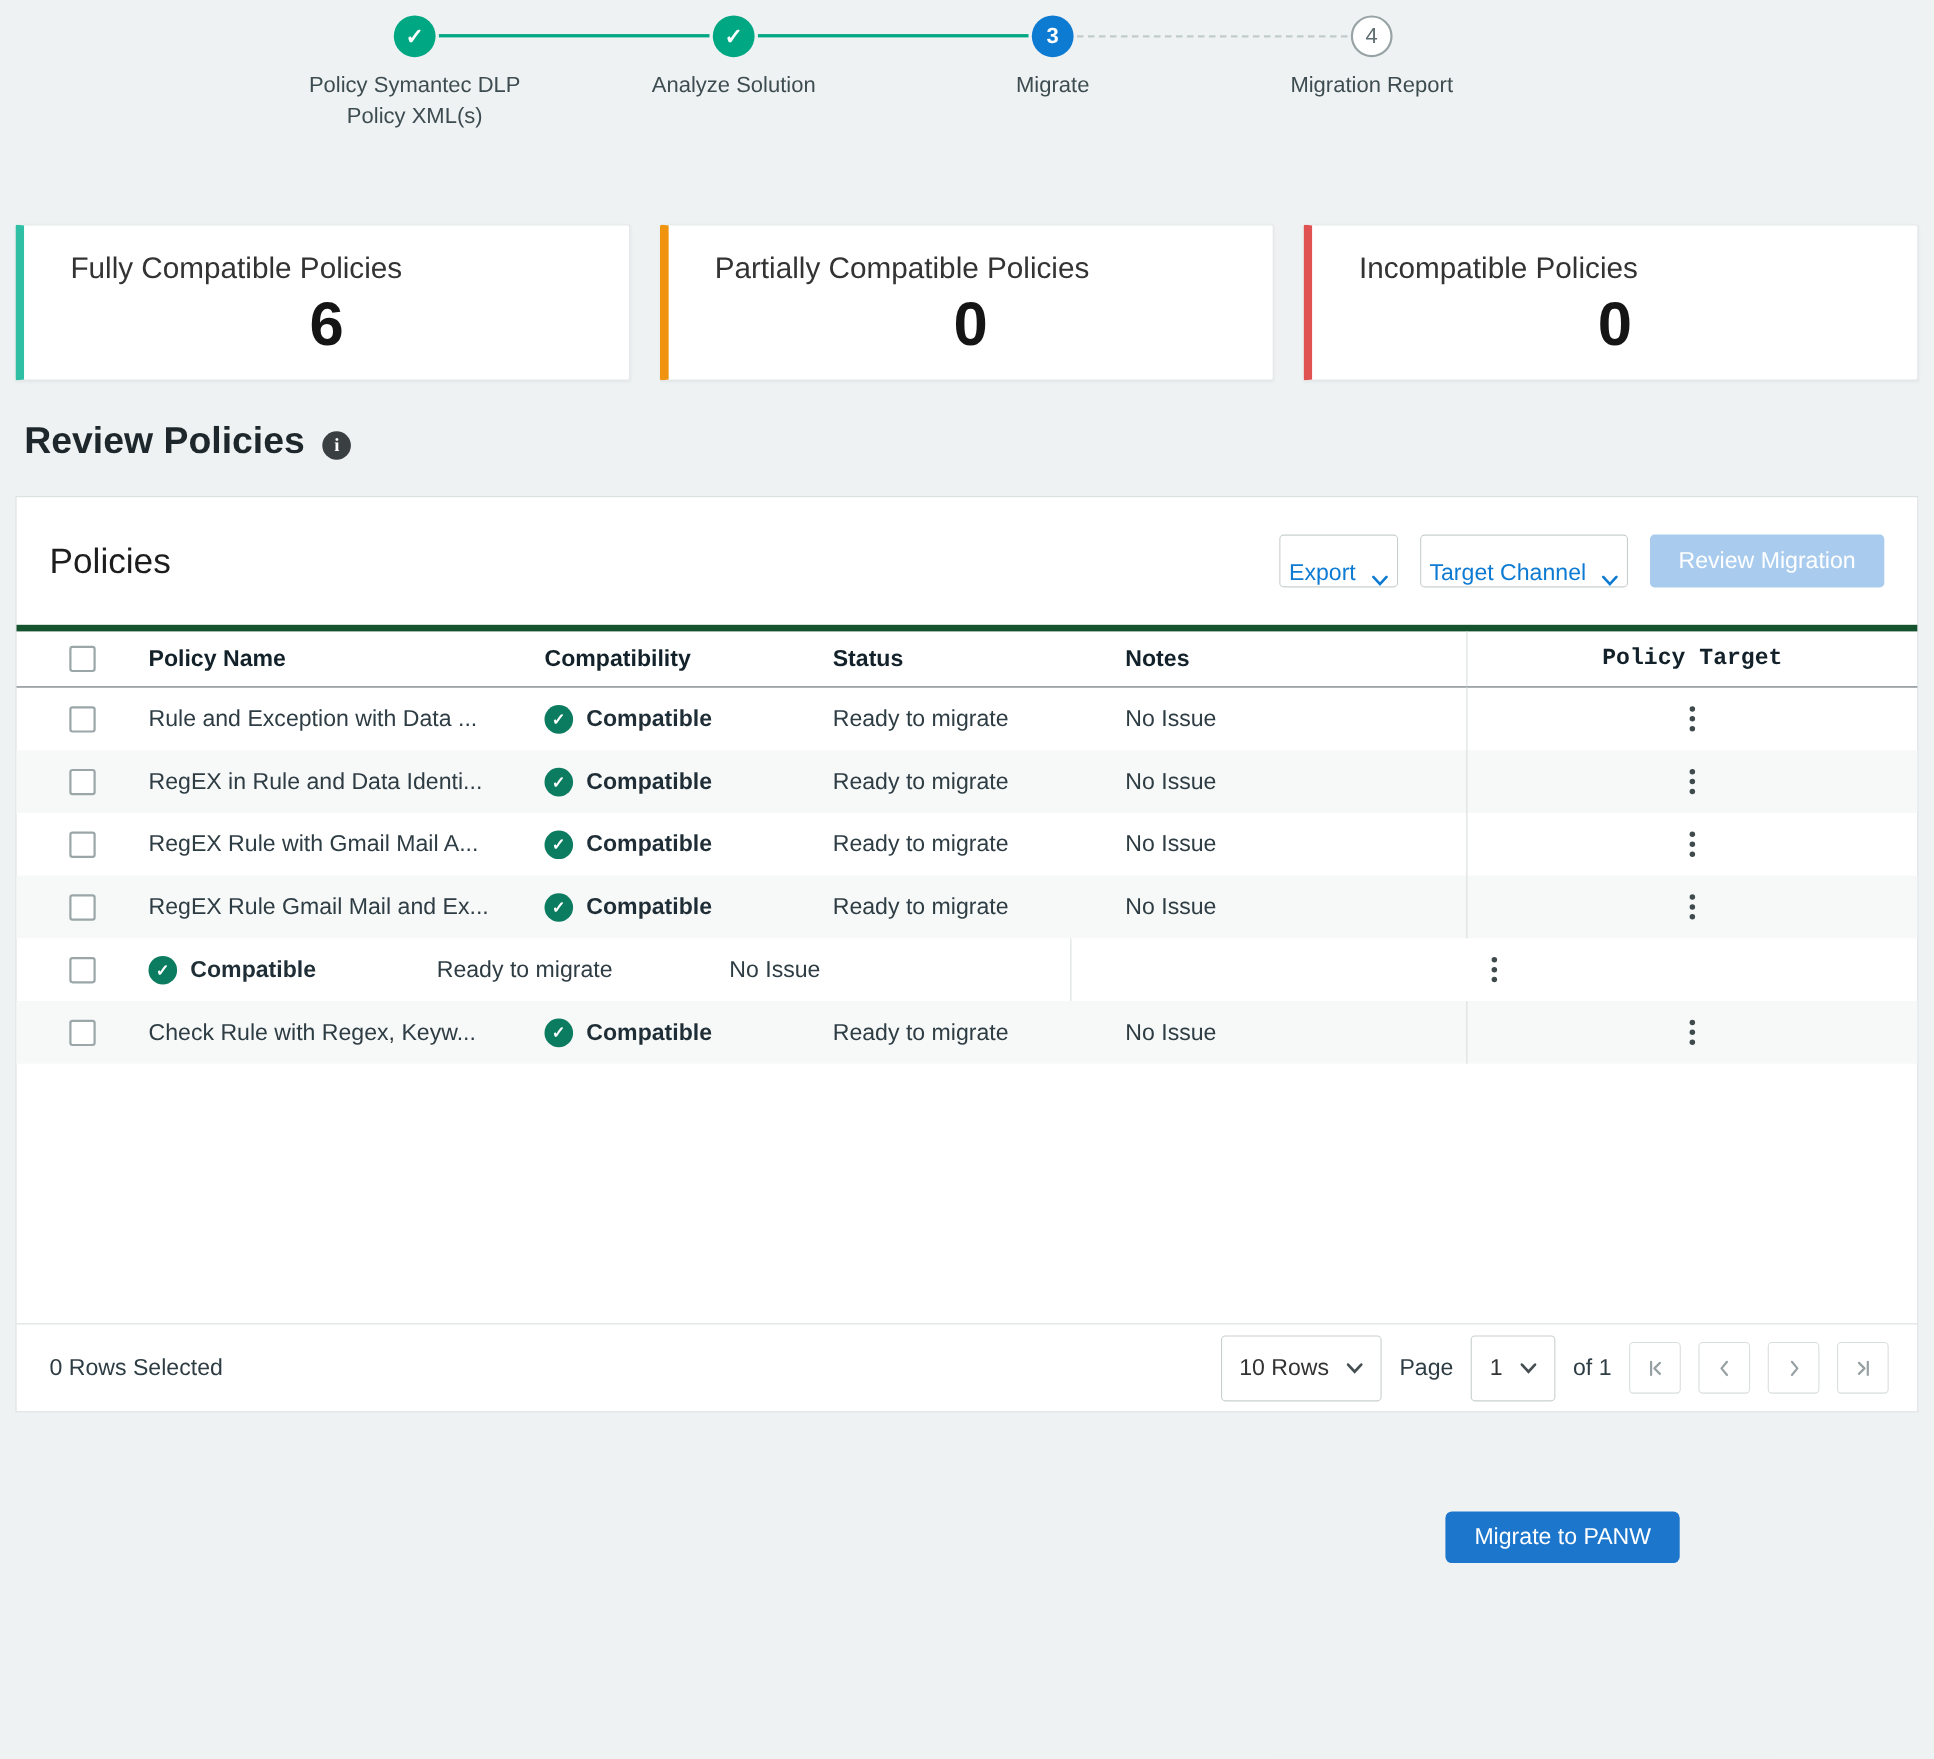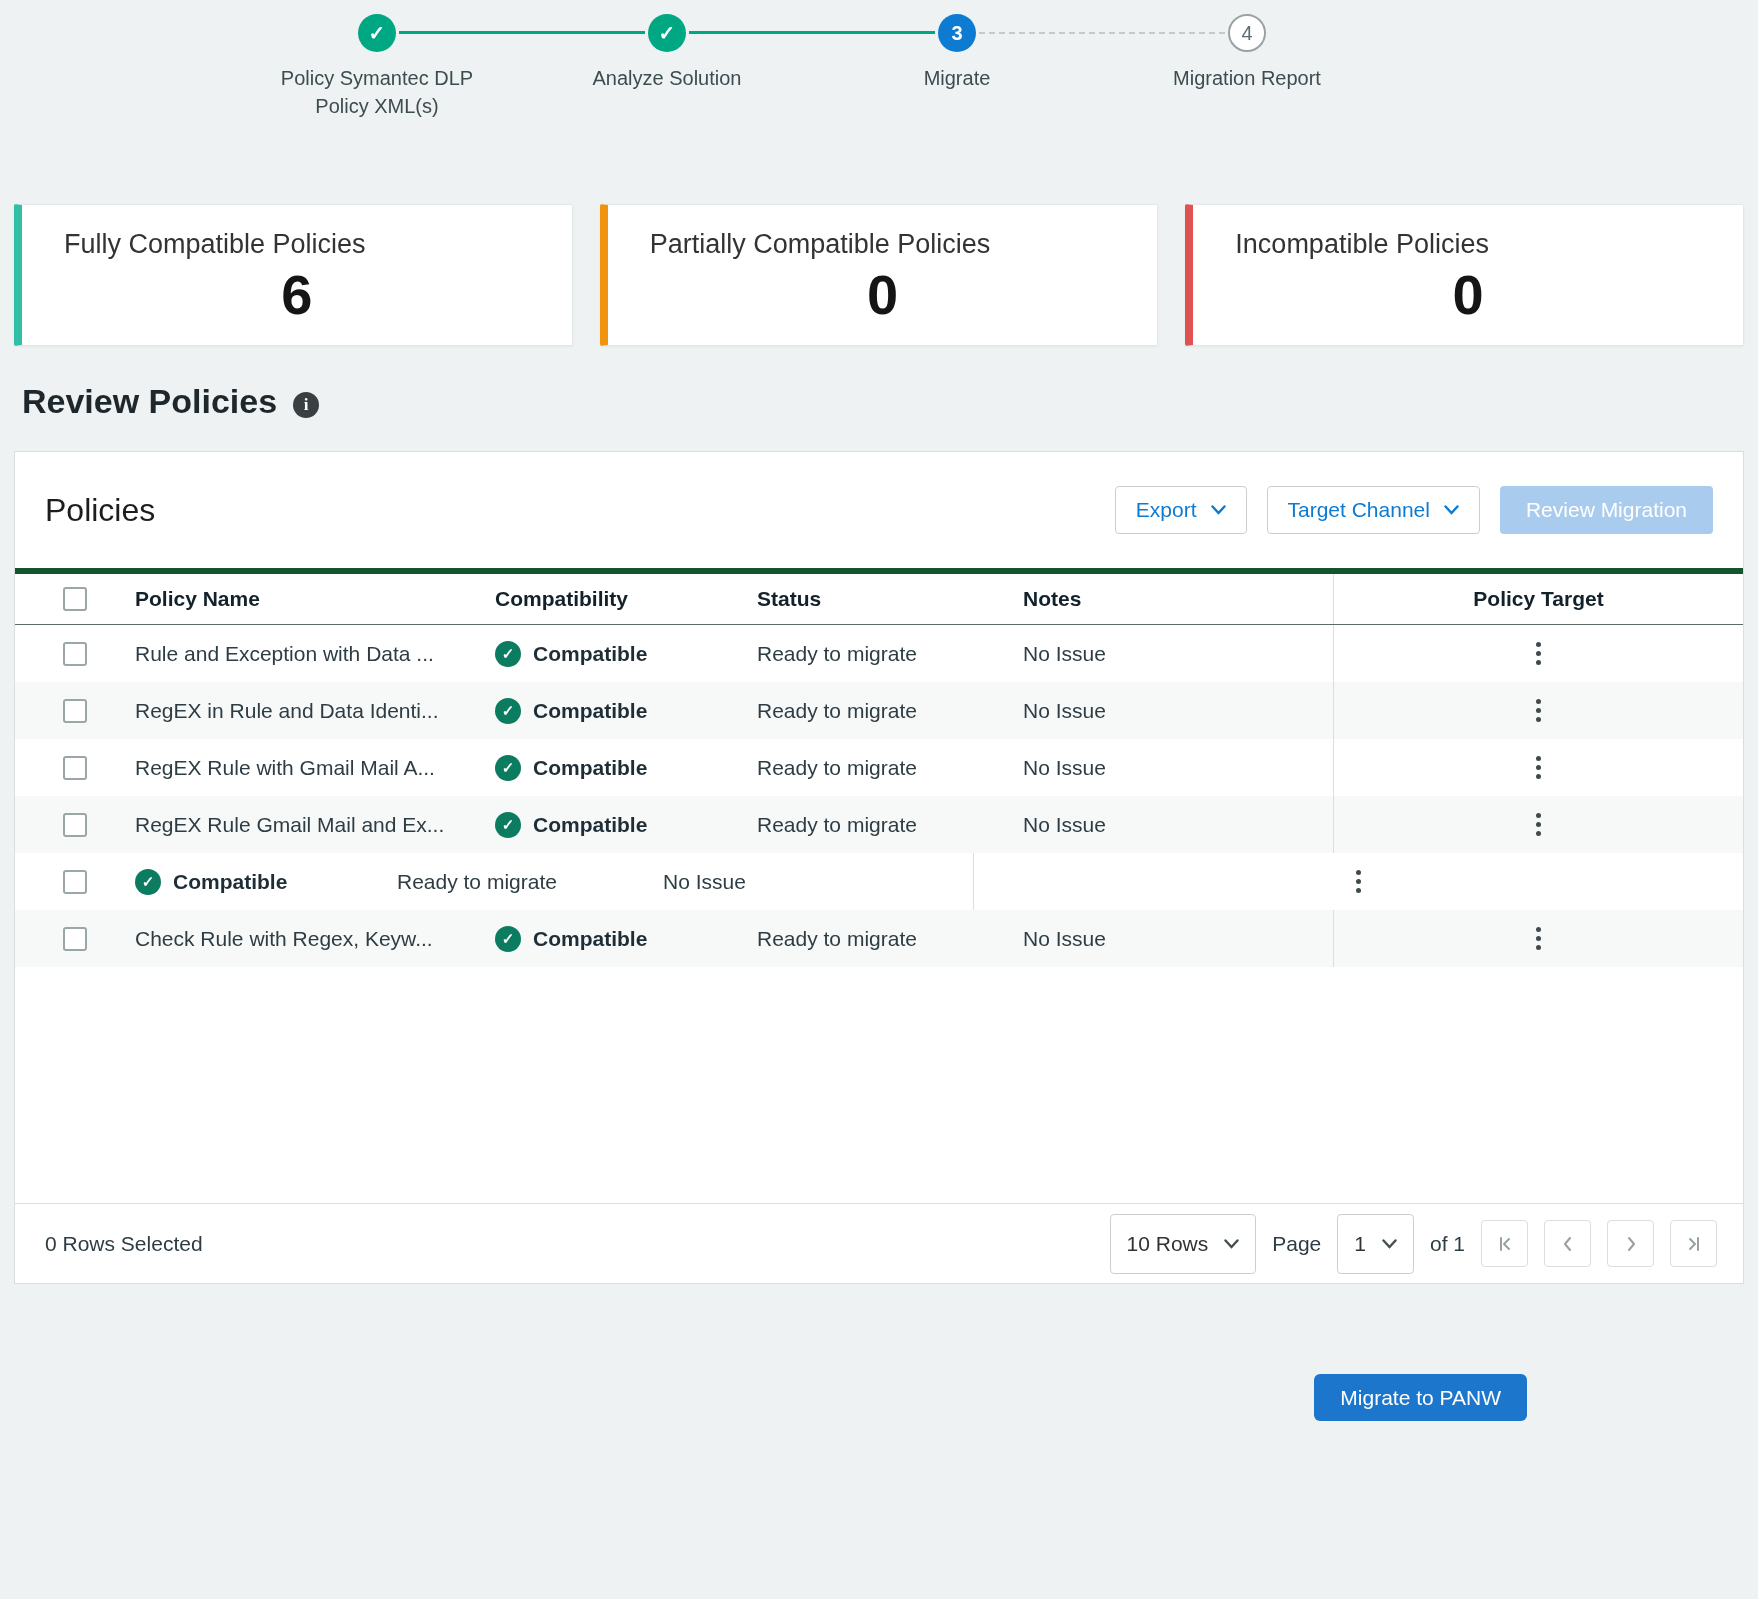--- a/index.html
+++ b/index.html
@@ -62,21 +62,21 @@
 
   .search-box { position: relative; }
   .search-input {
     width: 305px; height: 48px; border: 1px solid #c9cfcf; border-radius: 4px;
     padding: 0 48px 0 16px; font-size: 20px; color: #333; font-family: inherit; background: #fff;
   }
   .search-input::placeholder { color: #a7b0b0; }
   .search-icon { position: absolute; right: 13px; top: 11px; pointer-events: none; }
 
   .btn-outline {
-    height: 48px; display: flex; align-items: center; gap: 14px; padding: 0 20px;
+    height: 48px; display: flex; align-items: flex-end; gap: 14px; padding: 0 8px;
     background: #fff; border: 1px solid #c9cfcf; border-radius: 4px;
     font-size: 21px; color: #0e7bd3; font-family: inherit; cursor: pointer;
   }
   .btn-review {
     height: 48px; padding: 0 26px; background: #a9ccee; border: none; border-radius: 4px;
     font-size: 21px; color: #fff; font-family: inherit; cursor: pointer;
   }
 
   
   .thead, .trow { display: flex; align-items: stretch; }
@@ -86,21 +86,21 @@
   }
   .trow { height: 57px; font-size: 21px; color: #2e3d44; }
   .tbody .trow:nth-child(even) { background: #f7f8f8; }
 
   .cell { display: flex; align-items: center; }
   .col-check  { width: 120px; display: flex; align-items: center; justify-content: center; }
   .col-name   { width: 360px; }
   .col-compat { width: 262px; gap: 12px; }
   .col-status { width: 266px; }
   .col-notes  { width: 310px; }
-  .col-target { flex: 1; border-left: 1px solid #d9dede; justify-content: center; }
+  .col-target { flex: 1; border-left: 1px solid #d9dede; justify-content: center; font-family: Liberation Mono, monospace; }
 
   .cb {
     appearance: none; -webkit-appearance: none;
     width: 24px; height: 24px; border: 2px solid #9aa6a8; border-radius: 3px;
     background: #fff; cursor: pointer;
   }
 
   .compat-check {
     width: 26px; height: 26px; border-radius: 50%; background: #0c7c60; color: #fff;
     display: flex; align-items: center; justify-content: center;

